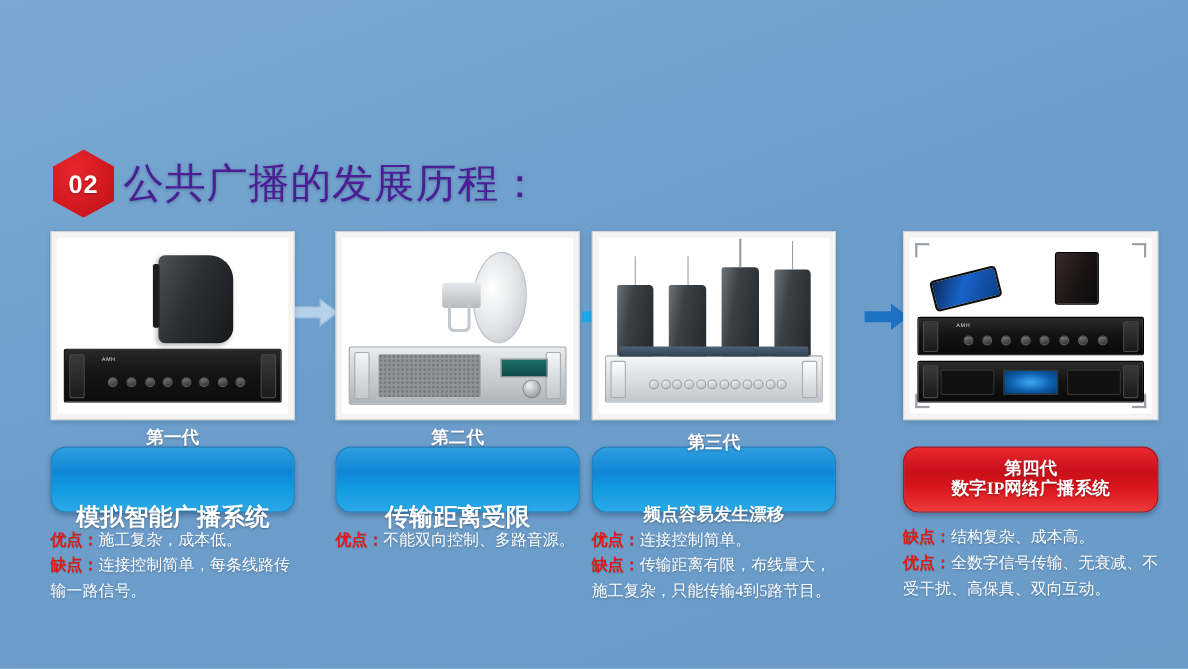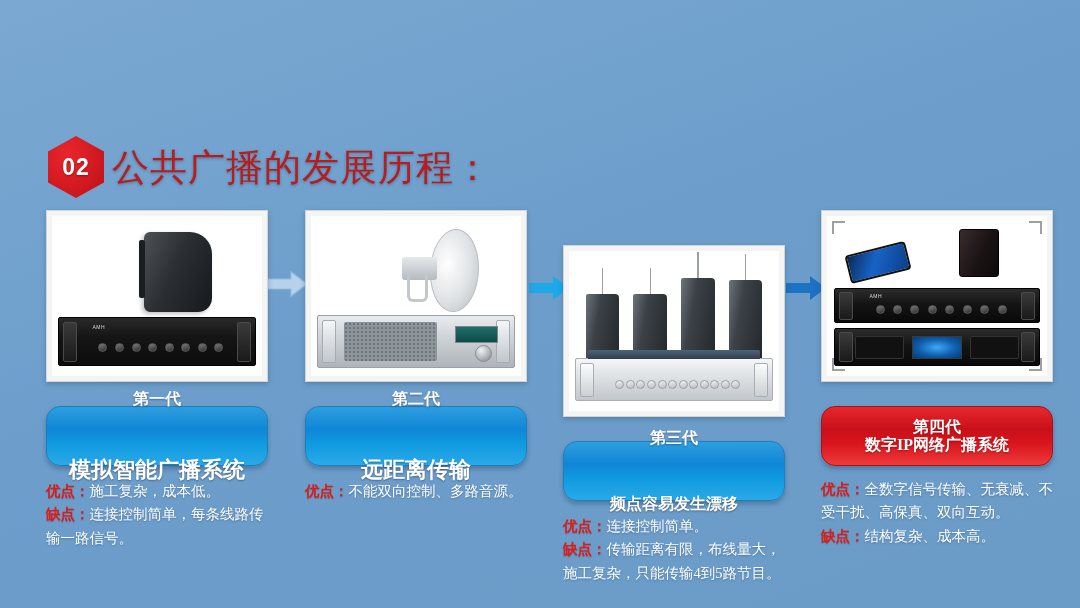--- a/index.html
+++ b/index.html
@@ -46,21 +46,21 @@
     z-index: 2;
     color: #ffffff;
     font-family: "Liberation Sans", sans-serif;
     font-weight: bold;
     font-size: 23px;
     letter-spacing: 1px;
     text-shadow: 0 1px 2px rgba(0,0,0,0.35);
   }
 
   .page-title {
-    color: #b91c1c;
+    color: #4c1d95;
     font-size: 37px;
     font-weight: normal;
     letter-spacing: 1px;
     white-space: nowrap;
     text-shadow: 0 1px 3px rgba(30,60,90,0.45);
     line-height: 1;
   }
 
   
   .columns {
@@ -71,21 +71,21 @@
     height: 400px;
   }
 
   .col {
     position: absolute;
     top: 0;
     width: 222px;
   }
   .col-0 { left: 46px; }
   .col-1 { left: 305px; }
-  .col-2 { left: 563px; margin-top: 35px; }
+  .col-2 { left: 538px; }
   .col-3 { left: 821px; }
   .col-3 { width: 232px; }
 
   
   .photo {
     width: 100%;
     height: 172px;
     background: #f4f4f2;
     border: 1px solid #cfd6db;
     padding: 5px;
@@ -526,21 +526,21 @@
             <div class="ear r"></div>
           <div class="brandmark dark">AMH</div>
           <div class="mesh"></div>
           <div class="lcd"></div>
           <div class="bigknob"></div>
         </div>
       </div>
     </div>
     <div class="pill blue">
       <span class="pill-gen">第二代</span>
-      <span class="pill-name">远距离传输</span>
+      <span class="pill-name">传输距离受限</span>
     </div>
     <div class="notes">
       <p>
         <span class="lbl">优点：</span><span>不能双向控制、多路音源。</span>
       </p>
     </div>
   </div>
 
   <div class="col col-2">
     <div class="photo">
@@ -618,21 +618,21 @@
           <div class="panel r"></div>
         </div>
       </div>
     </div>
     <div class="pill red">
       <span class="pill-gen">第四代</span>
       <span class="pill-name">数字IP网络广播系统</span>
     </div>
     <div class="notes">
       <p>
+        <span class="lbl">缺点：</span><span>结构复杂、成本高。</span>
+      </p>
+      <p>
         <span class="lbl">优点：</span><span>全数字信号传输、无衰减、不受干扰、高保真、双向互动。</span>
       </p>
-      <p>
-        <span class="lbl">缺点：</span><span>结构复杂、成本高。</span>
-      </p>
     </div>
   </div>
 
 </div>
 
 </body></html>

